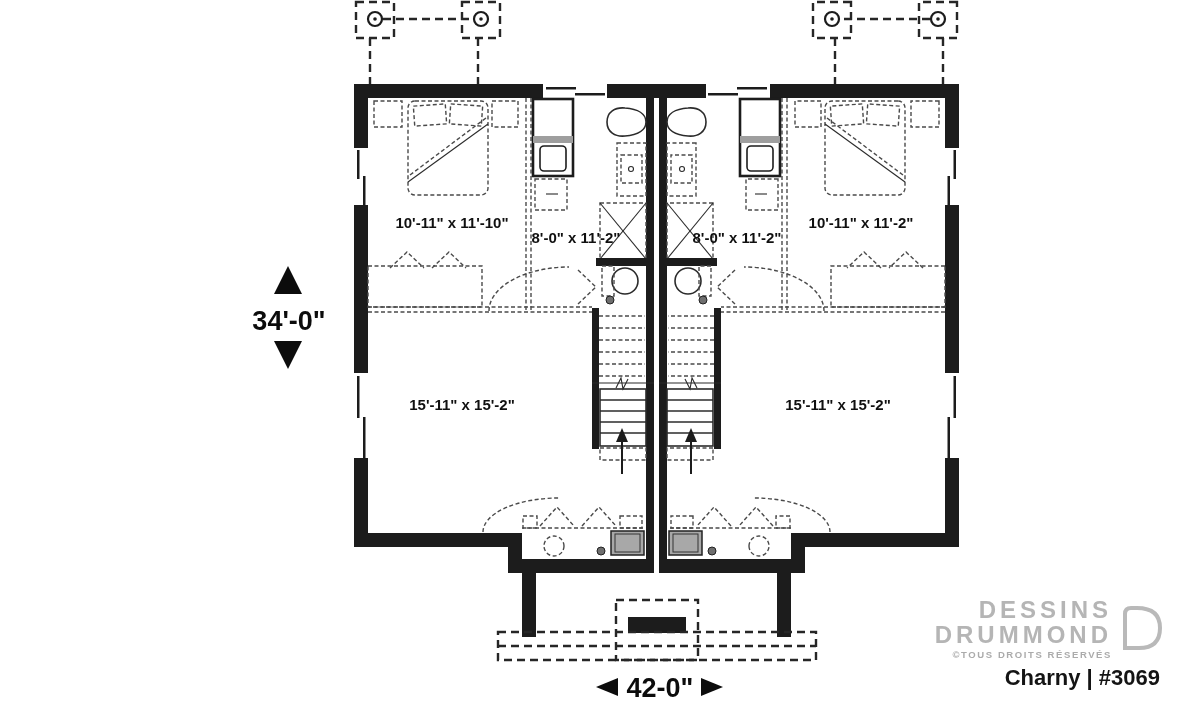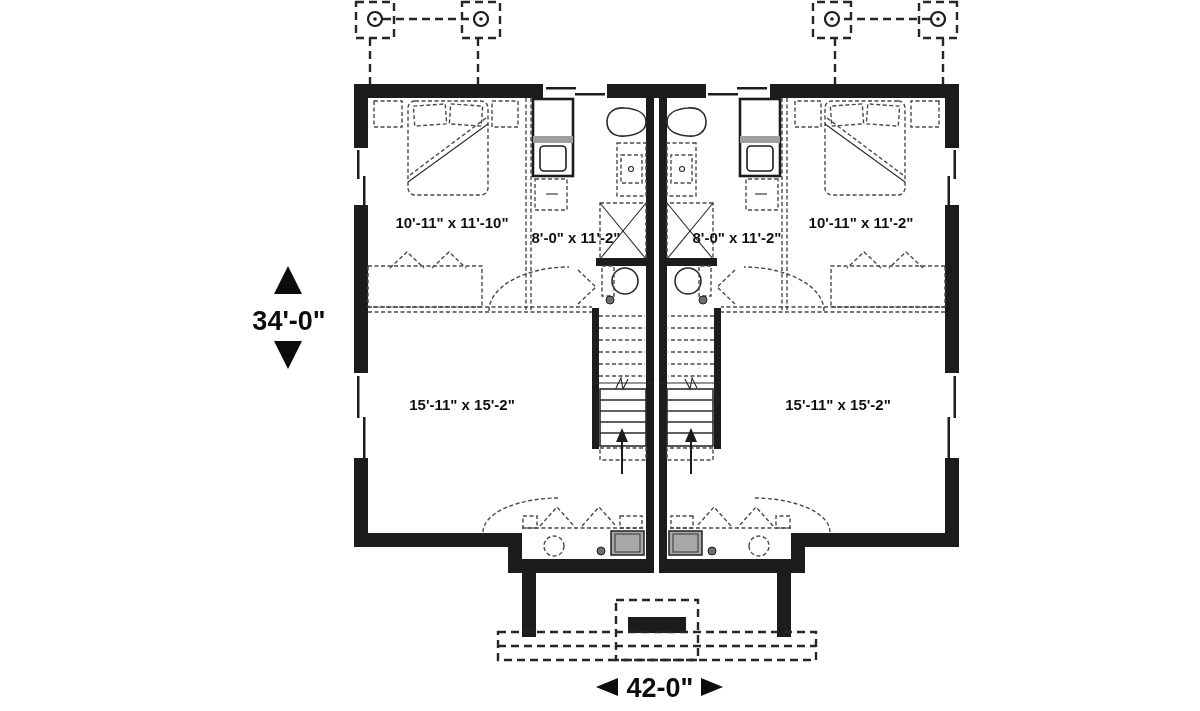--- a/index.html
+++ b/index.html
@@ -191,13 +191,26 @@
     <polygon class="tri" points="274,341 302,341 288,369"></polygon>
   </g>
   <g>
     <polygon class="tri" points="618,678 618,696 596,687"></polygon>
     <text class="dim" x="660" y="697">42-0"</text>
     <polygon class="tri" points="701,678 701,696 723,687"></polygon>
   </g>
 </svg>
 
 
+<div class="brand">
+  <div class="brand-row">
+    <div class="brand-text">
+      <div class="brand-line1">DESSINS</div>
+      <div class="brand-line2">DRUMMOND</div>
+      <div class="brand-rights">©TOUS DROITS RÉSERVÉS</div>
+    </div>
+    <svg width="46" height="54" viewBox="0 0 46 54">
+      <path d="M5 46 L5 12 Q5 6 11 6 L17 6 Q40 6 40 26 Q40 46 19 46 Z" fill="none" stroke="#b9b9b9" stroke-width="4"></path>
+    </svg>
+  </div>
+  <div class="brand-plan">Charny | #3069</div>
 </div>
+</div>
 
 </body></html>

